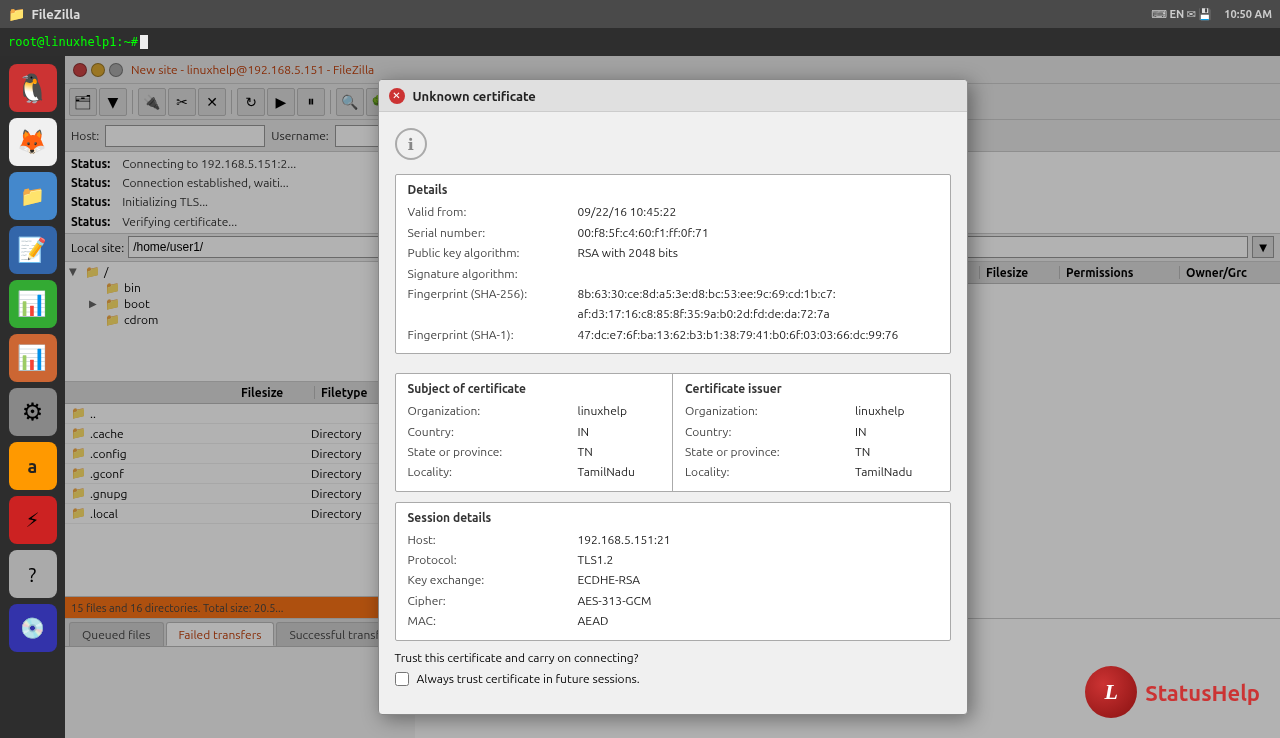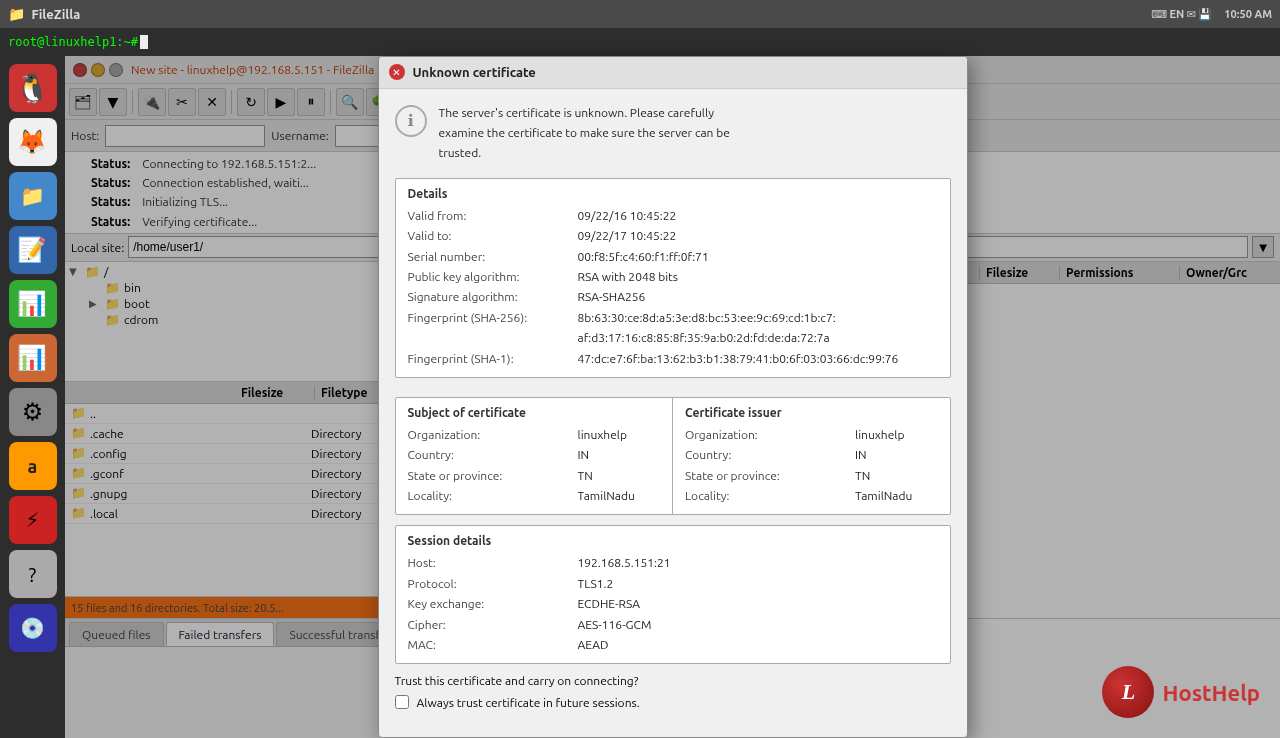--- a/index.html
+++ b/index.html
@@ -135,21 +135,21 @@
 
     
     .fz-status {
       background: #fff;
       border-bottom: 1px solid #ccc;
       padding: 2px 6px;
       font-size: 12px;
       color: #333;
       line-height: 1.6;
     }
-    .status-line { display: flex; gap: 12px; margin-left: 20px; }
+    .status-line { display: flex; gap: 12px; }
     .status-label { color: #000; font-weight: bold; }
 
     
     .fz-main {
       flex: 1;
       display: flex;
       overflow: hidden;
     }
 
     
@@ -284,21 +284,21 @@
       border-radius: 3px 3px 0 0;
       display: flex;
       align-items: center;
       cursor: pointer;
       font-size: 12px;
       margin-right: 2px;
       color: #444;
     }
     .q-tab.active {
       background: white;
-      color: #0f172a;
+      color: #c2410c;
       border-bottom: 1px solid white;
     }
     .queue-content {
       flex: 1;
       background: white;
       padding: 4px 6px;
       font-size: 11px;
       color: #888;
     }
 
@@ -774,48 +774,38 @@
       </div>
       <span>Unknown certificate</span>
     </div>
 
     <div class="modal-body">
 
       <div class="modal-info-row">
         <div class="info-icon-circle">
           <span style="color:#888; font-size:16px;">ℹ</span>
         </div>
-        <div class="modal-info-text">
-          <span>The server's certificate is unknown. Please carefully</span><br>
-          <span>examine the certificate to make sure the server can be</span><br>
-          <span>trusted.</span>
-        </div>
       </div>
 
       <div class="cert-box">
         <div class="cert-box-title">Details</div>
         <div class="cert-row">
           <span class="cert-label">Valid from:</span>
           <span class="cert-value">09/22/16 10:45:22</span>
         </div>
         <div class="cert-row">
-          <span class="cert-label">Valid to:</span>
-          <span class="cert-value">09/22/17 10:45:22</span>
-        </div>
-        <div class="cert-row">
           <span class="cert-label">Serial number:</span>
           <span class="cert-value">00:f8:5f:c4:60:f1:ff:0f:71</span>
         </div>
         <div class="cert-row">
           <span class="cert-label">Public key algorithm:</span>
           <span class="cert-value">RSA with 2048 bits</span>
         </div>
         <div class="cert-row">
           <span class="cert-label">Signature algorithm:</span>
-          <span class="cert-value">RSA-SHA256</span>
         </div>
         <div class="cert-row">
           <span class="cert-label">Fingerprint (SHA-256):</span>
           <span class="cert-value">8b:63:30:ce:8d:a5:3e:d8:bc:53:ee:9c:69:cd:1b:c7:<br>af:d3:17:16:c8:85:8f:35:9a:b0:2d:fd:de:da:72:7a</span>
         </div>
         <div class="cert-row">
           <span class="cert-label">Fingerprint (SHA-1):</span>
           <span class="cert-value">47:dc:e7:6f:ba:13:62:b3:b1:38:79:41:b0:6f:03:03:66:dc:99:76</span>
         </div>
       </div>
@@ -870,21 +860,21 @@
         <div class="cert-row">
           <span class="cert-label">Protocol:</span>
           <span class="cert-value">TLS1.2</span>
         </div>
         <div class="cert-row">
           <span class="cert-label">Key exchange:</span>
           <span class="cert-value">ECDHE-RSA</span>
         </div>
         <div class="cert-row">
           <span class="cert-label">Cipher:</span>
-          <span class="cert-value">AES-116-GCM</span>
+          <span class="cert-value">AES-313-GCM</span>
         </div>
         <div class="cert-row">
           <span class="cert-label">MAC:</span>
           <span class="cert-value">AEAD</span>
         </div>
       </div>
 
       <div style="font-size:12px; margin-bottom:8px;">
         <span>Trust this certificate and carry on connecting?</span>
       </div>
@@ -896,15 +886,15 @@
 
     </div>
   </div>
 </div>
 
 <div class="linuxhelp-logo">
   <div class="logo-circle">
     <span style="font-size:22px; font-style:italic; font-family:serif;">L</span>
   </div>
   <div class="logo-text">
-    <span>Host</span><span style="color:#cc3333;">Help</span>
+    <span>Status</span><span style="color:#cc3333;">Help</span>
   </div>
 </div>
 
 </body></html>

